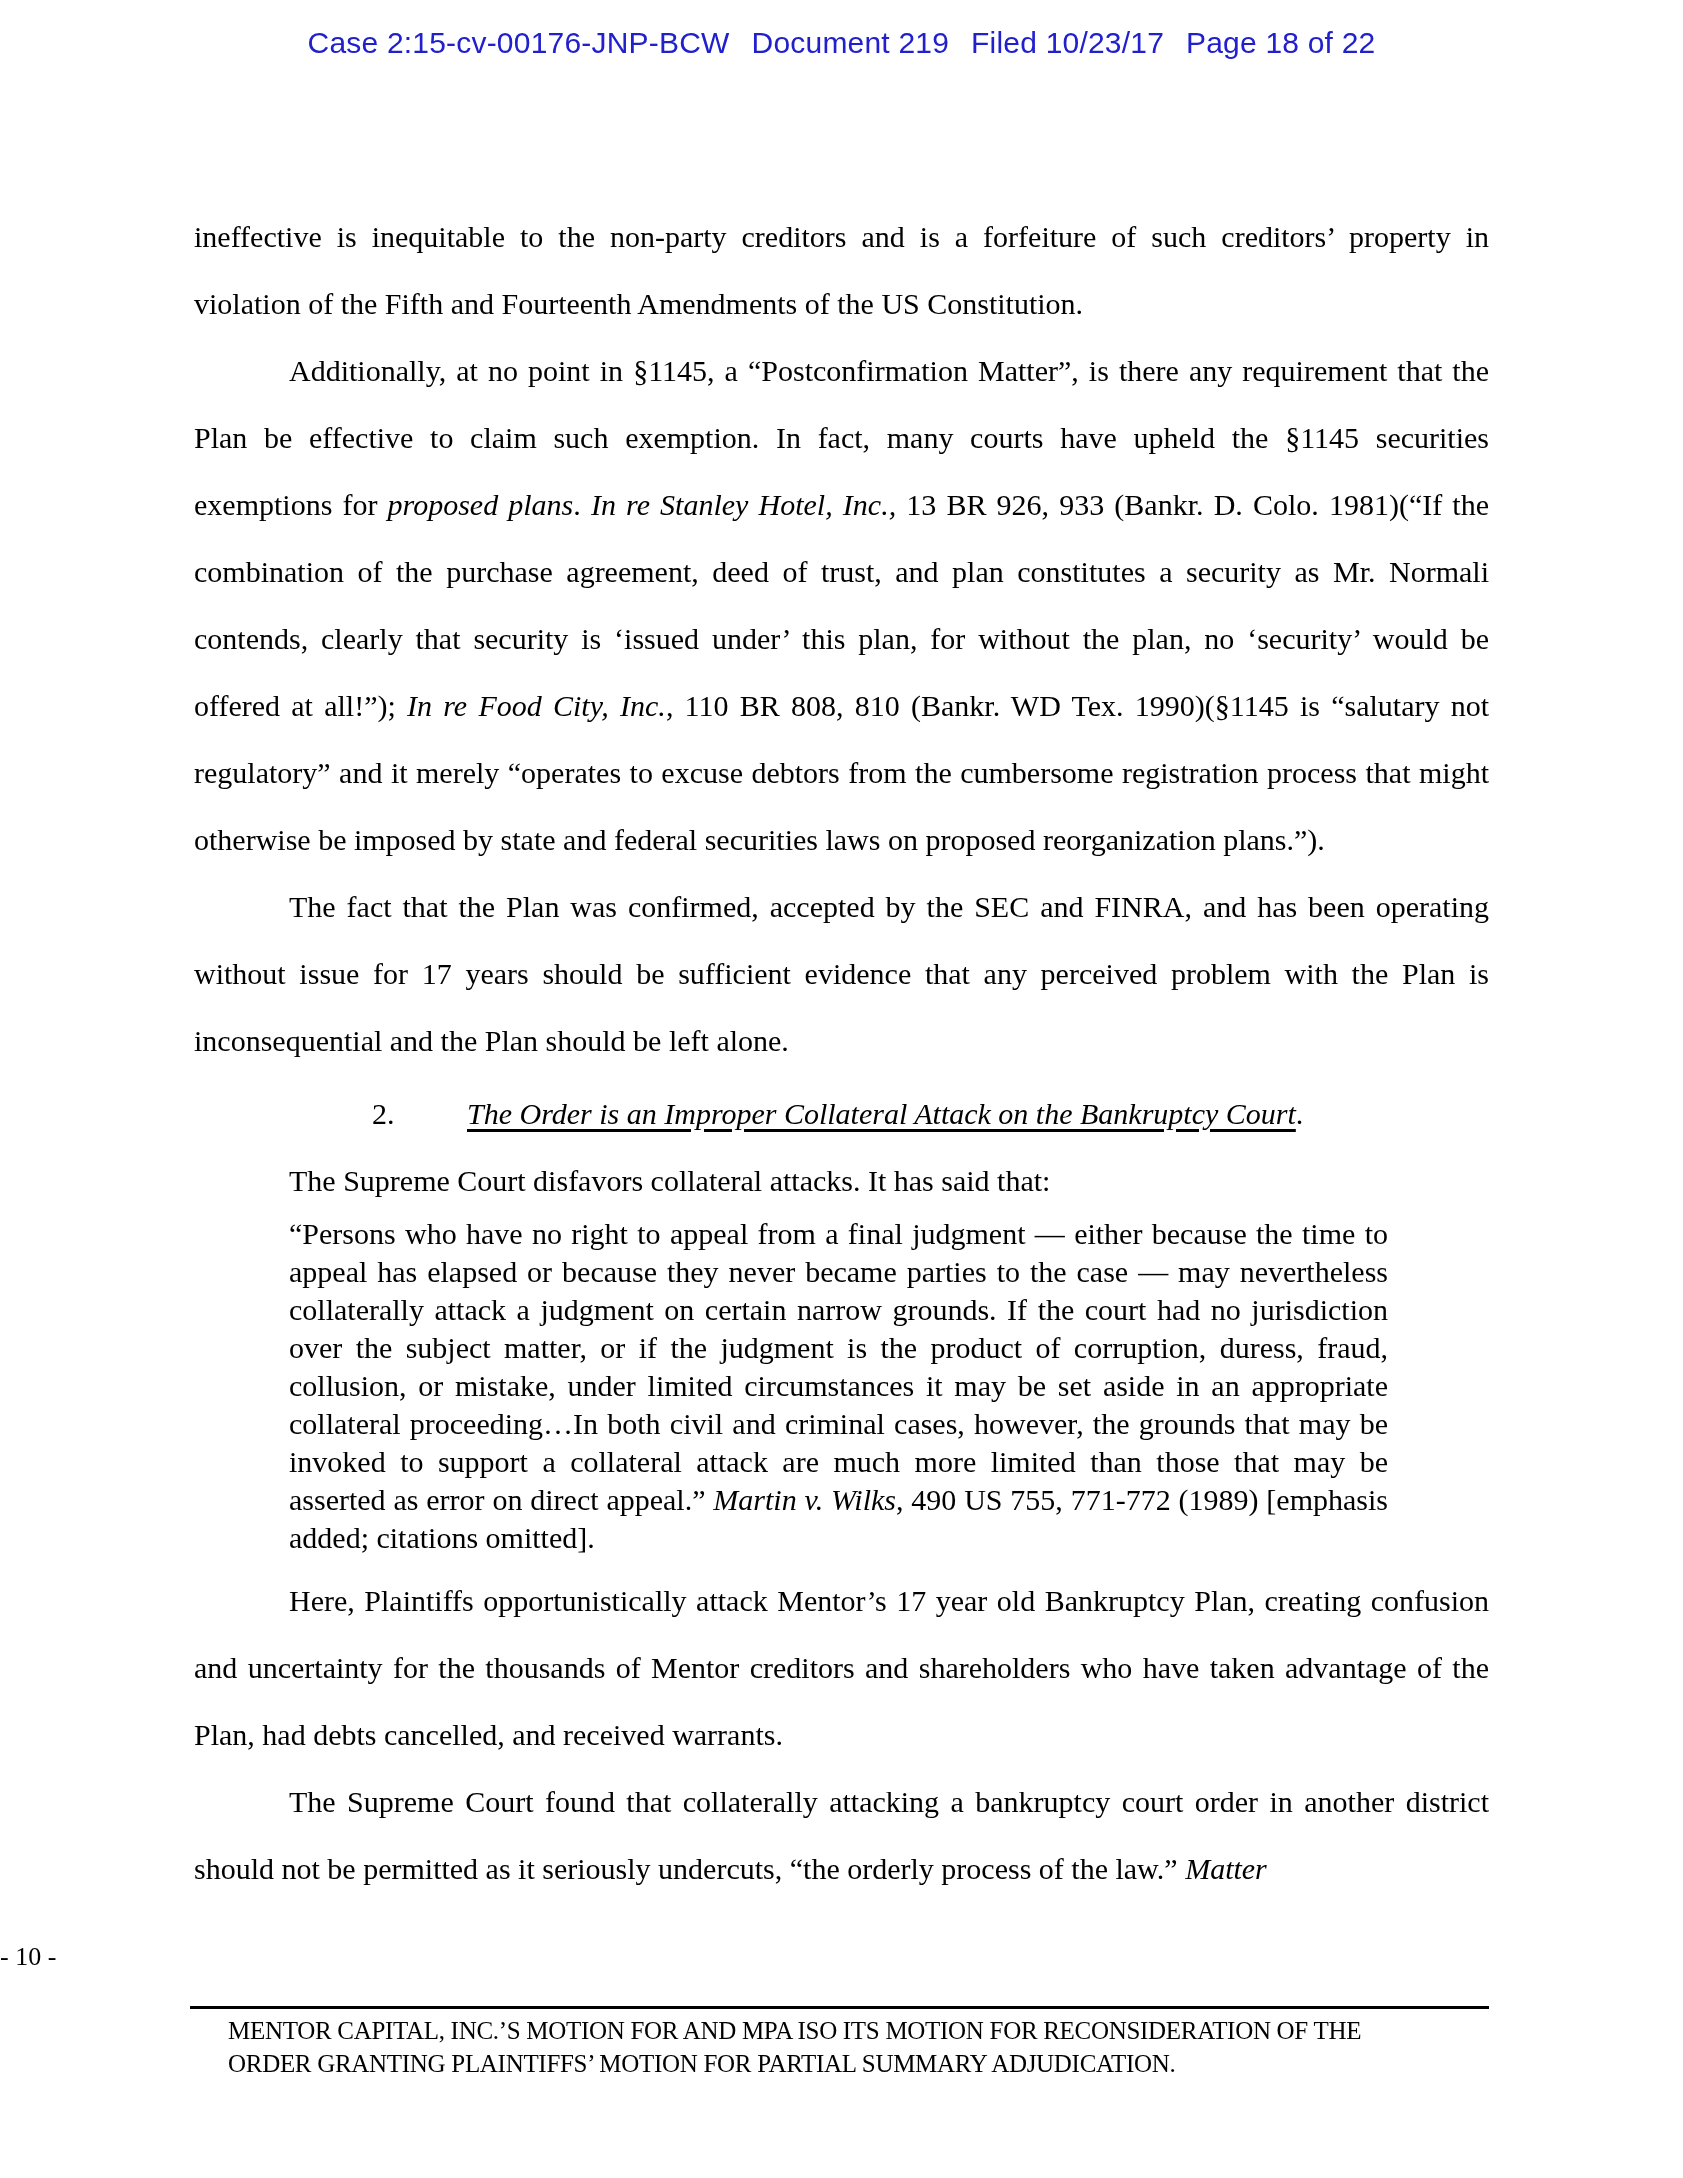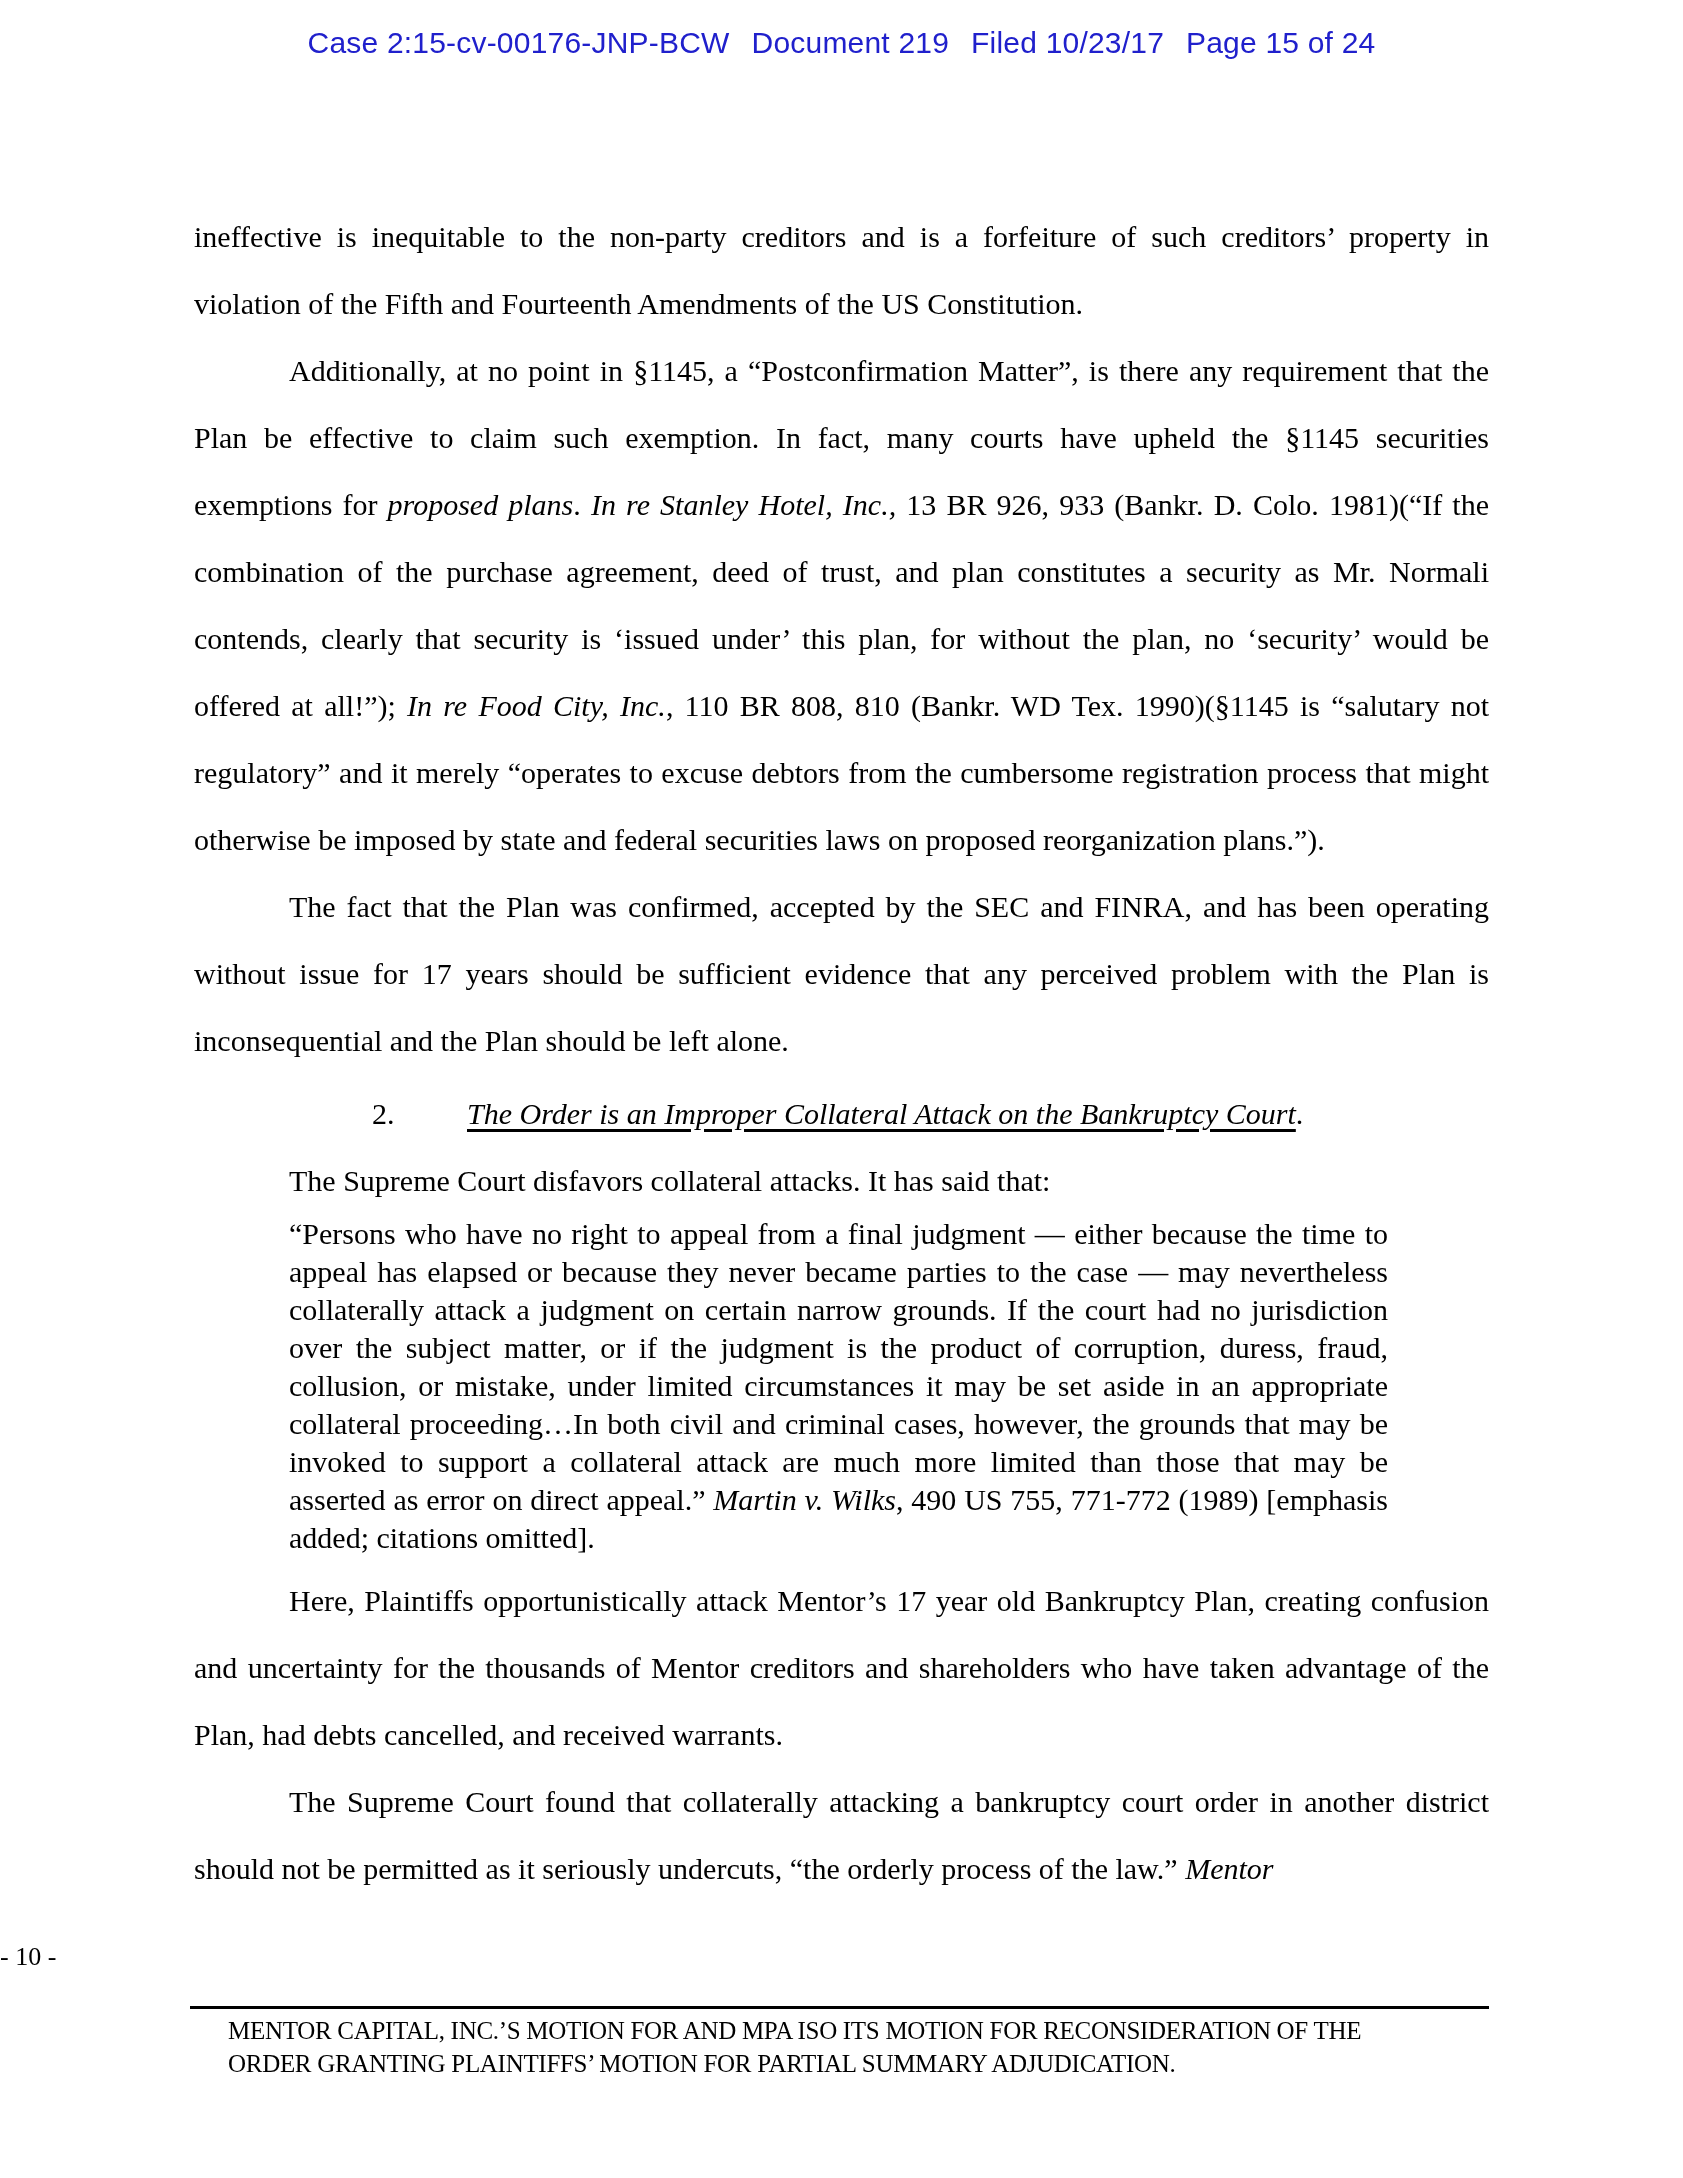--- a/index.html
+++ b/index.html
@@ -113,21 +113,21 @@
     margin-left: 38px;
   }
   .footer-text div { white-space: nowrap; }
 </style>
 </head>
 <body>
 
 <div class="page">
 
   <div class="ecf-header">
-    <span>Case 2:15-cv-00176-JNP-BCW</span><span class="ecf-gap-md"></span><span>Document 219</span><span class="ecf-gap-md"></span><span>Filed 10/23/17</span><span class="ecf-gap-md"></span><span>Page 15 of 24</span>
+    <span>Case 2:15-cv-00176-JNP-BCW</span><span class="ecf-gap-md"></span><span>Document 219</span><span class="ecf-gap-md"></span><span>Filed 10/23/17</span><span class="ecf-gap-md"></span><span>Page 18 of 22</span>
   </div>
 
   <div class="body-col">
 
     <p class="para cont"><span>ineffective is inequitable to the non-party creditors and is a forfeiture of such creditors’ property in violation of the Fifth and Fourteenth Amendments of the US Constitution.</span></p>
 
     <p class="para indent"><span>Additionally, at no point in §1145, a “Postconfirmation Matter”, is there any requirement that the Plan be effective to claim such exemption.  In fact, many courts have upheld the §1145 securities exemptions for </span><span class="i">proposed plans</span><span>.  </span><span class="i">In re Stanley Hotel, Inc.,</span><span> 13 BR 926, 933 (Bankr. D. Colo. 1981)(“If the combination of the purchase agreement, deed of trust, and plan constitutes a security as Mr. Normali contends, clearly that security is ‘issued under’ this plan, for without the plan, no ‘security’ would be offered at all!”); </span><span class="i">In re Food City, Inc.</span><span>, 110 BR 808, 810 (Bankr. WD Tex. 1990)(§1145 is “salutary not regulatory” and it merely “operates to excuse debtors from the cumbersome registration process that might otherwise be imposed by state and federal securities laws on proposed reorganization plans.”).</span></p>
 
     <p class="para indent"><span>The fact that the Plan was confirmed, accepted by the SEC and FINRA, and has been operating without issue for 17 years should be sufficient evidence that any perceived problem with the Plan is inconsequential and the Plan should be left alone.</span></p>
 
@@ -135,21 +135,21 @@
       <span class="heading-num">2.</span>
       <span><span class="heading-text">The Order is an Improper Collateral Attack on the Bankruptcy Court</span><span>.</span></span>
     </div>
 
     <p class="para indent"><span>The Supreme Court disfavors collateral attacks.  It has said that:</span></p>
 
     <blockquote class="bq"><span>“Persons who have no right to appeal from a final judgment — either because the time to appeal has elapsed or because they never became parties to the case — may nevertheless collaterally attack a judgment on certain narrow grounds.  If the court had no jurisdiction over the subject matter, or if the judgment is the product of corruption, duress, fraud, collusion, or mistake, under limited circumstances it may be set aside in an appropriate collateral proceeding…In both civil and criminal cases, however, the grounds that may be invoked to support a collateral attack are much more limited than those that may be asserted as error on direct appeal.” </span><span class="i">Martin v. Wilks</span><span>, 490 US 755, 771-772 (1989) [emphasis added; citations omitted].</span></blockquote>
 
     <p class="para indent"><span>Here, Plaintiffs opportunistically attack Mentor’s 17 year old Bankruptcy Plan, creating confusion and uncertainty for the thousands of Mentor creditors and shareholders who have taken advantage of the Plan, had debts cancelled, and received warrants.</span></p>
 
-    <p class="para indent"><span>The Supreme Court found that collaterally attacking a bankruptcy court order in another district should not be permitted as it seriously undercuts, “the orderly process of the law.” </span><span class="i">Mentor</span></p>
+    <p class="para indent"><span>The Supreme Court found that collaterally attacking a bankruptcy court order in another district should not be permitted as it seriously undercuts, “the orderly process of the law.” </span><span class="i">Matter</span></p>
 
   </div>
 
   <div class="page-number">- 10 -</div>
   <div class="footer-rule"></div>
   <div class="footer-text">
     <div>MENTOR CAPITAL, INC.’S MOTION FOR AND MPA ISO ITS MOTION FOR RECONSIDERATION OF THE</div>
     <div>ORDER GRANTING PLAINTIFFS’ MOTION FOR PARTIAL SUMMARY ADJUDICATION.</div>
   </div>
 

